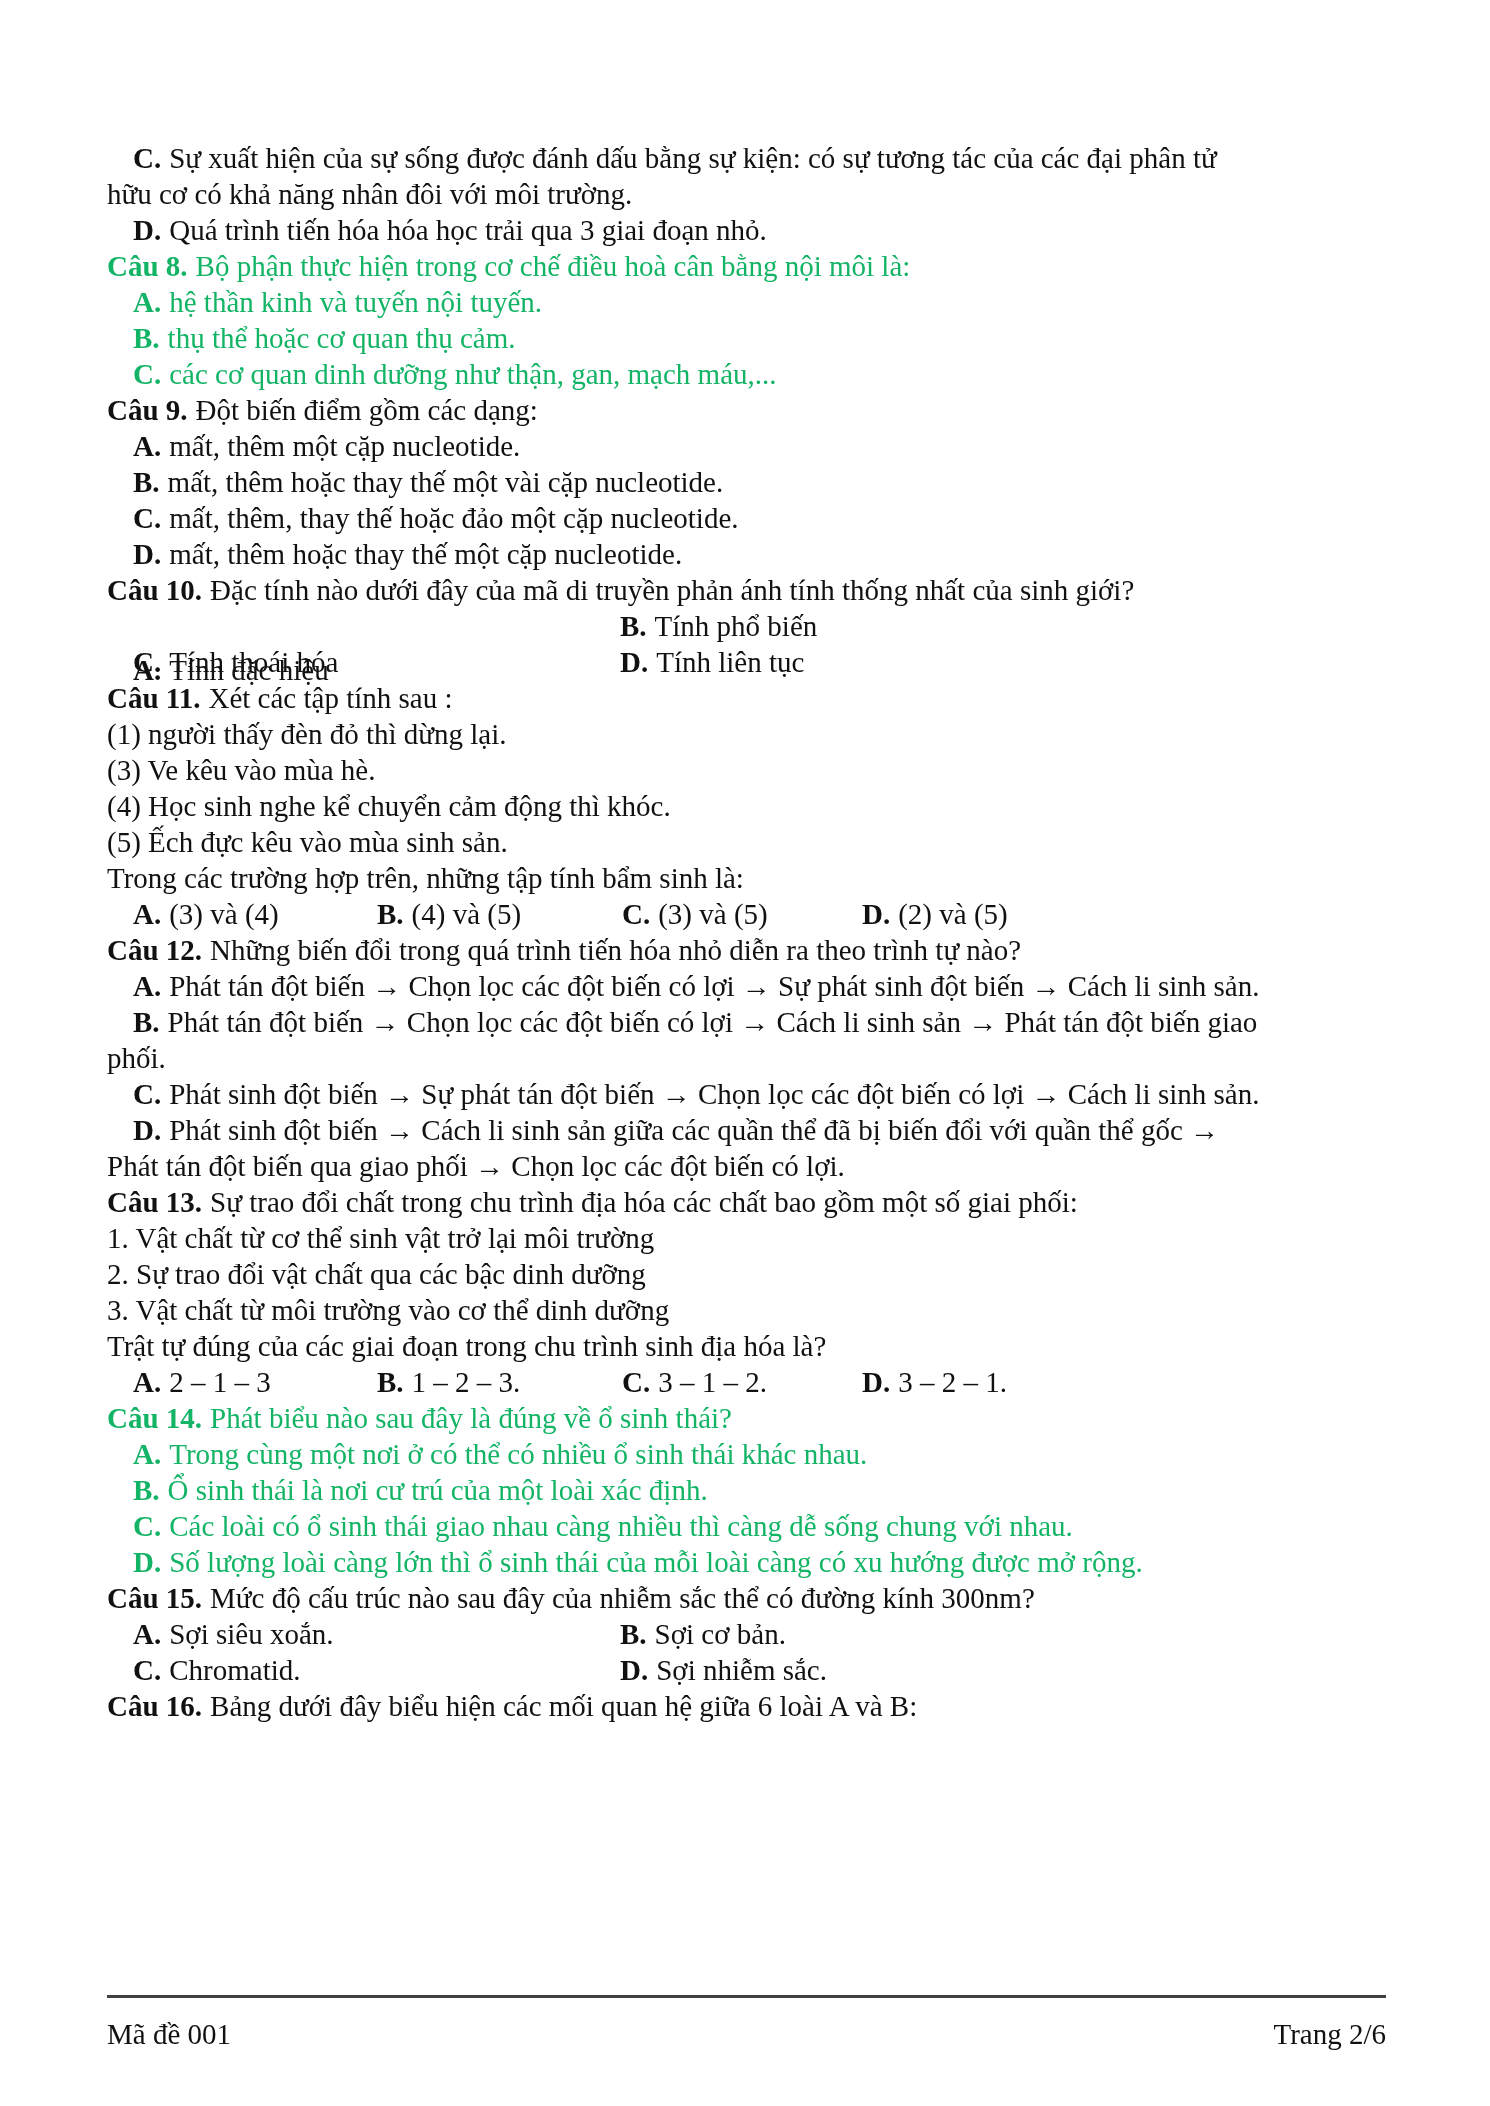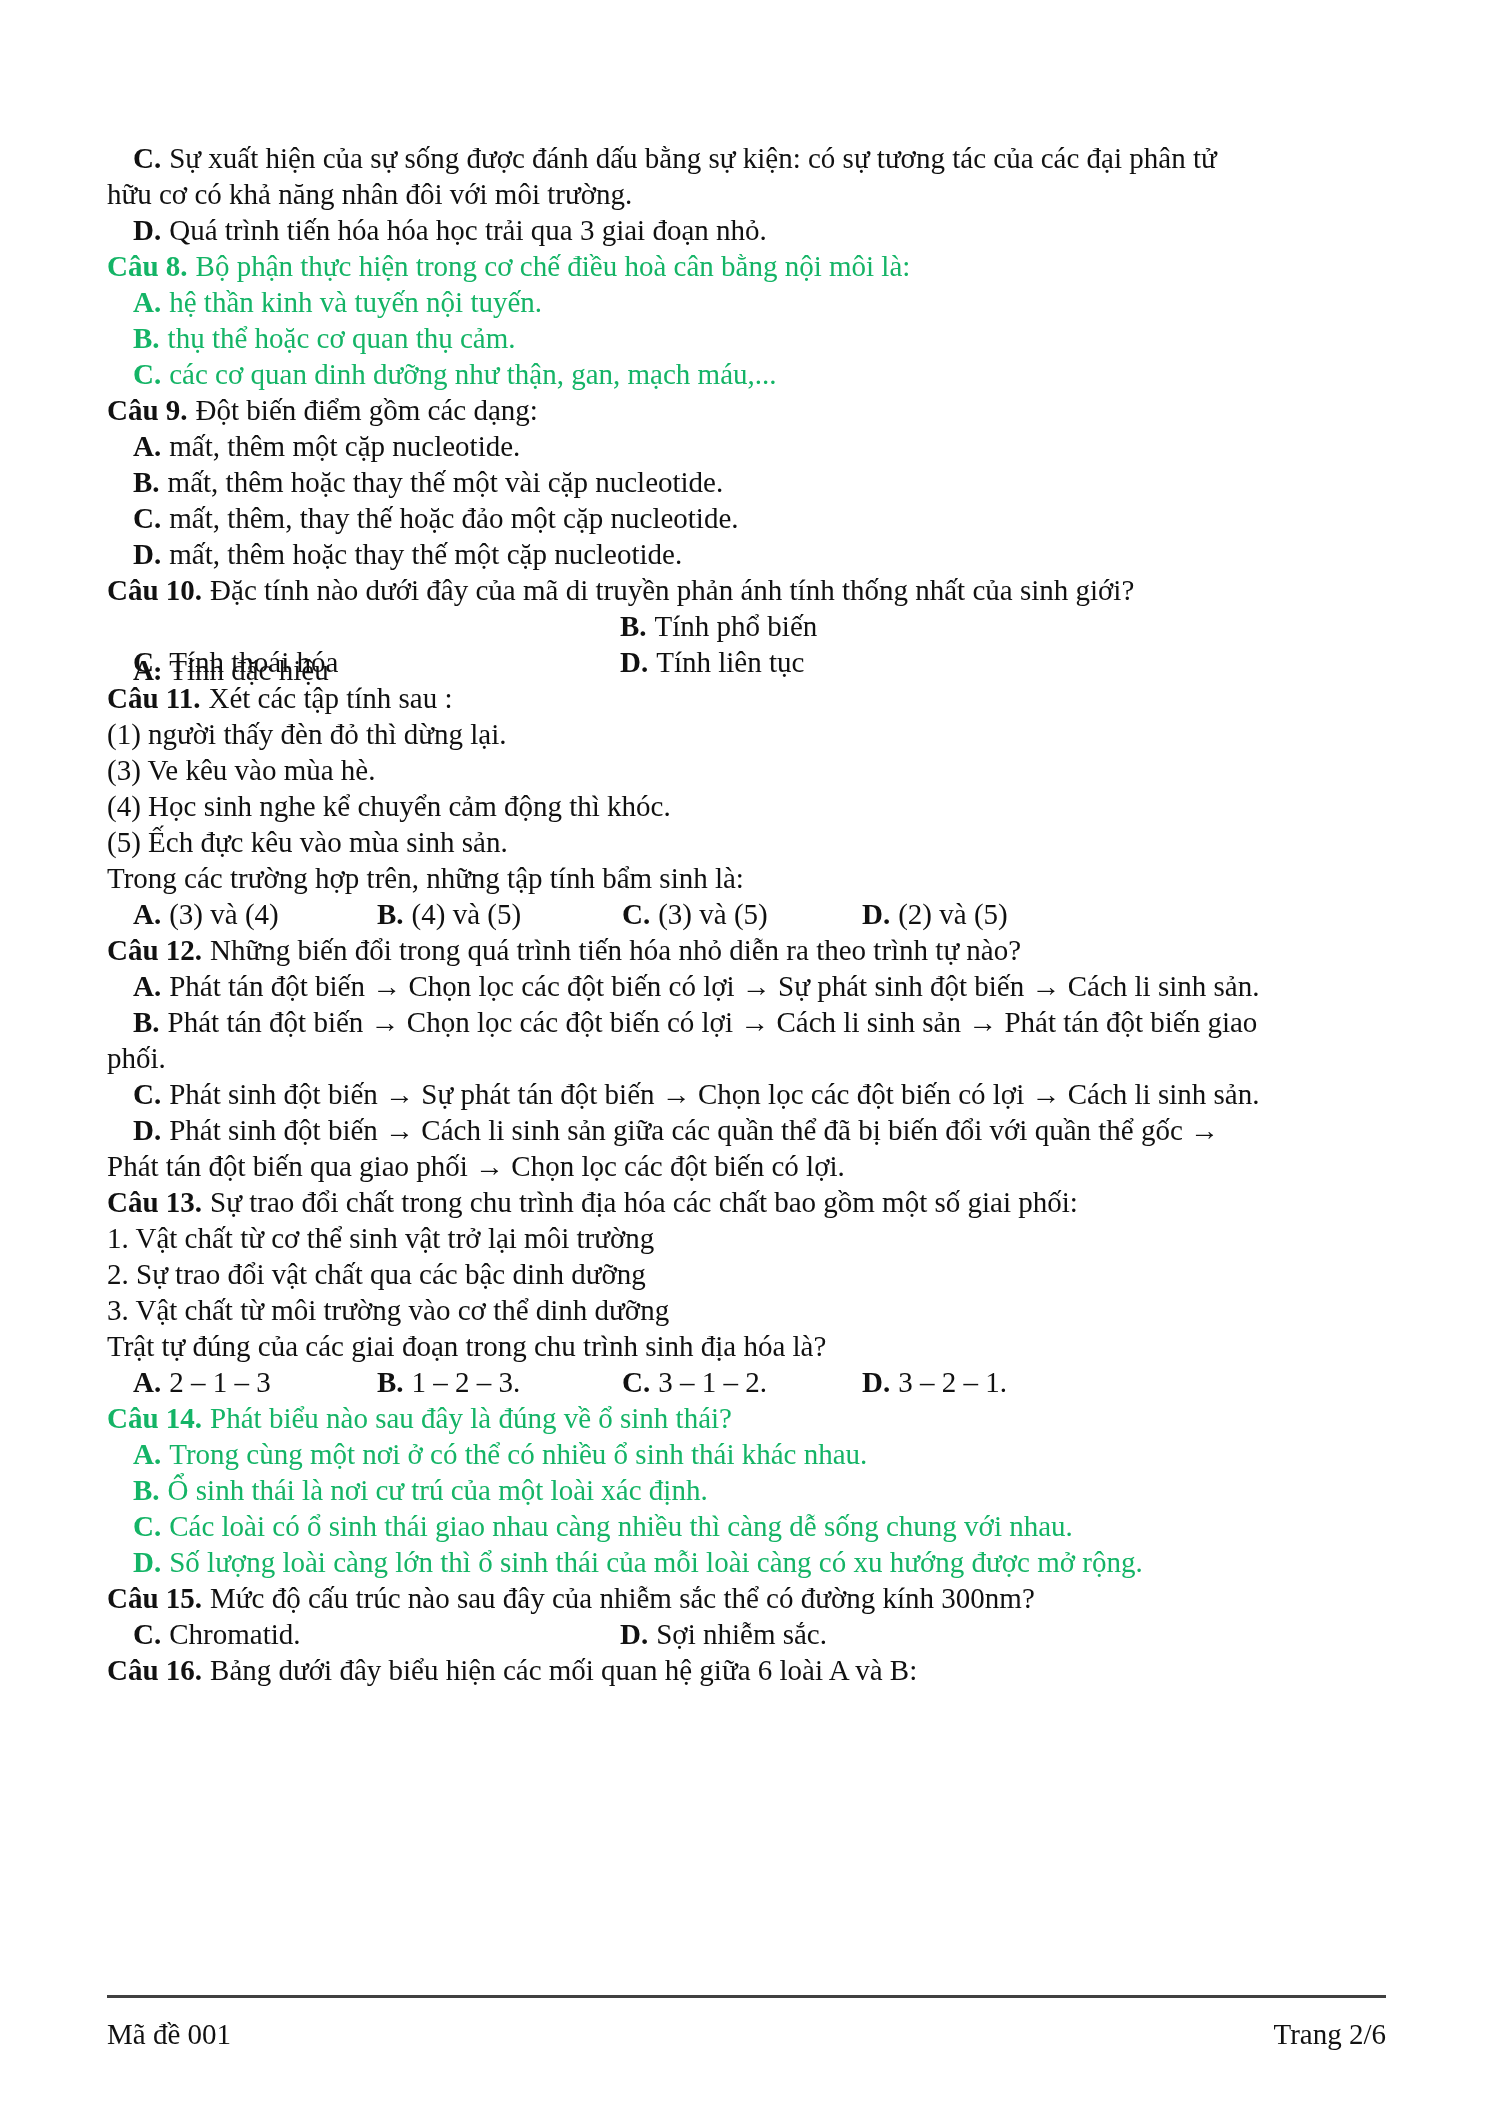--- a/index.html
+++ b/index.html
@@ -107,20 +107,24 @@
       <span class="opt" style="left: 515px;"><span class="lbl">C.</span><span>3 – 1 – 2.</span></span>
       <span class="opt" style="left: 755px;"><span class="lbl">D.</span><span>3 – 2 – 1.</span></span>
     </div>
     <div class="line green"><span class="lbl">Câu 14.</span><span>Phát biểu nào sau đây là đúng về ổ sinh thái?</span></div>
     <div class="line indent green"><span class="lbl">A.</span><span>Trong cùng một nơi ở có thể có nhiều ổ sinh thái khác nhau.</span></div>
     <div class="line indent green"><span class="lbl">B.</span><span>Ổ sinh thái là nơi cư trú của một loài xác định.</span></div>
     <div class="line indent green"><span class="lbl">C.</span><span>Các loài có ổ sinh thái giao nhau càng nhiều thì càng dễ sống chung với nhau.</span></div>
     <div class="line indent green"><span class="lbl">D.</span><span>Số lượng loài càng lớn thì ổ sinh thái của mỗi loài càng có xu hướng được mở rộng.</span></div>
     <div class="line"><span class="lbl">Câu 15.</span><span>Mức độ cấu trúc nào sau đây của nhiễm sắc thể có đường kính 300nm?</span></div>
     <div class="line">
+      <span class="opt" style="left: 26px;"><span class="lbl">A.</span><span>Sợi siêu xoắn.</span></span>
+      <span class="opt" style="left: 513px;"><span class="lbl">B.</span><span>Sợi cơ bản.</span></span>
+    </div>
+    <div class="line">
       <span class="opt" style="left: 26px;"><span class="lbl">C.</span><span>Chromatid.</span></span>
       <span class="opt" style="left: 513px;"><span class="lbl">D.</span><span>Sợi nhiễm sắc.</span></span>
     </div>
     <div class="line"><span class="lbl">Câu 16.</span><span>Bảng dưới đây biểu hiện các mối quan hệ giữa 6 loài A và B:</span></div>
   </div>
 
 <div class="page-footer">
   <span>Mã đề 001</span>
   <span>Trang 2/6</span>
 </div>

